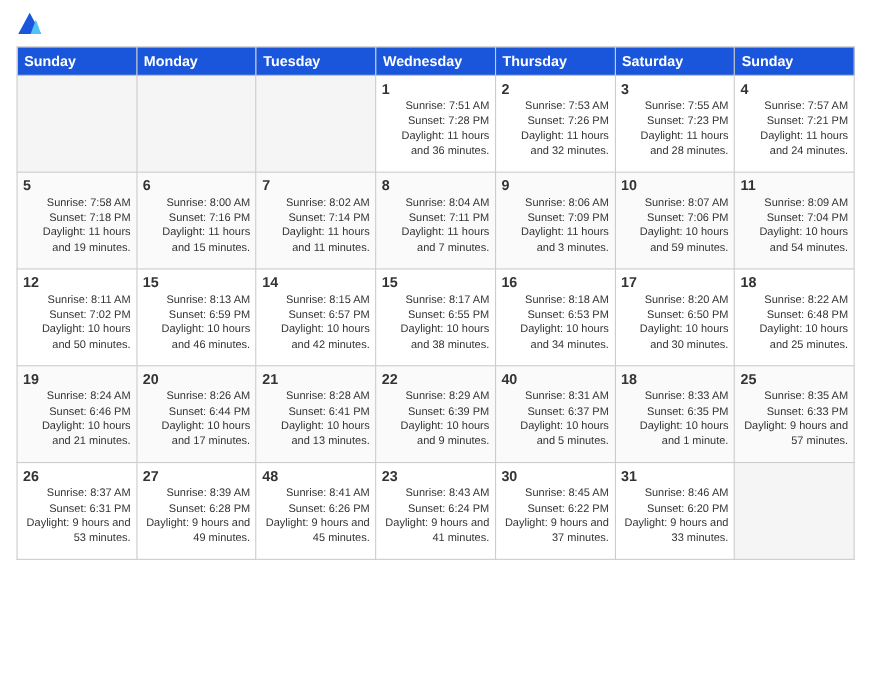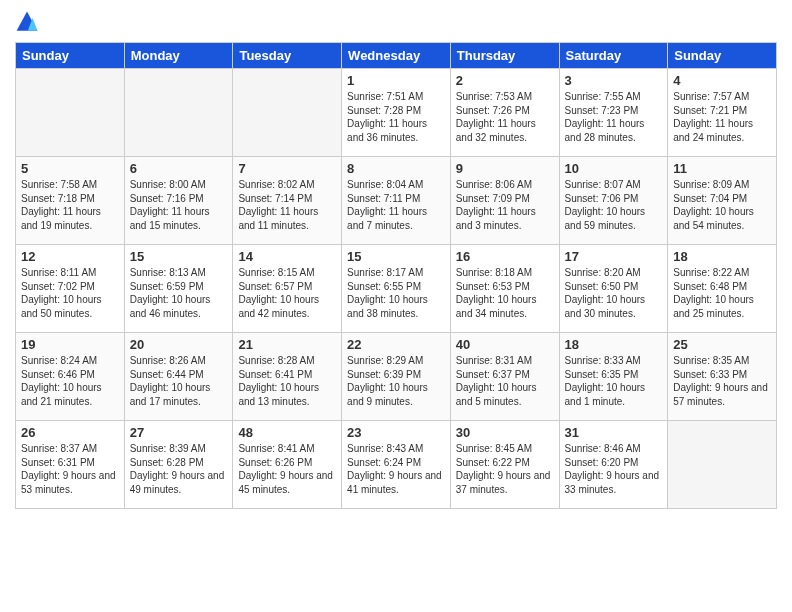--- a/index.html
+++ b/index.html
@@ -12,21 +12,21 @@
     .logo-blue { font-size: 18px; font-weight: bold; color: #1565c0; }
     .logo-icon { width: 24px; height: 24px; margin-right: 4px; }
     .title-area { text-align: right; }
     .month-title { font-size: 36px; font-weight: normal; color: #333; }
     .location { font-size: 16px; color: #555; }
     table { width: 100%; border-collapse: collapse; table-layout: fixed; }
     th { background-color: #1a56db; color: white; text-align: left; padding: 5px 6px; font-size: 13px; font-weight: bold; border: 1px solid #ccc; }
     td { vertical-align: top; padding: 4px 5px; border: 1px solid #ccc; font-size: 10.5px; color: #333; height: 88px; background: #fff; }
     td.empty { background: #f5f5f5; }
     .day-num { font-size: 13px; font-weight: bold; display: block; margin-bottom: 2px; }
-    .day-info { font-size: 10px; line-height: 1.35; color: #333; }
+    .day-info { font-size: 10px; line-height: 1.35; color: #333; text-align: right; }
     tr:nth-child(even) td:not(.empty) { background: #fafafa; }
   </style>
 </head>
 <body>
 
 <div class="page">
   <div class="header">
     <div class="logo">
       <svg class="logo-icon" viewBox="0 0 30 30">
         <polygon points="15,2 28,26 2,26" fill="#1a56db"></polygon>

